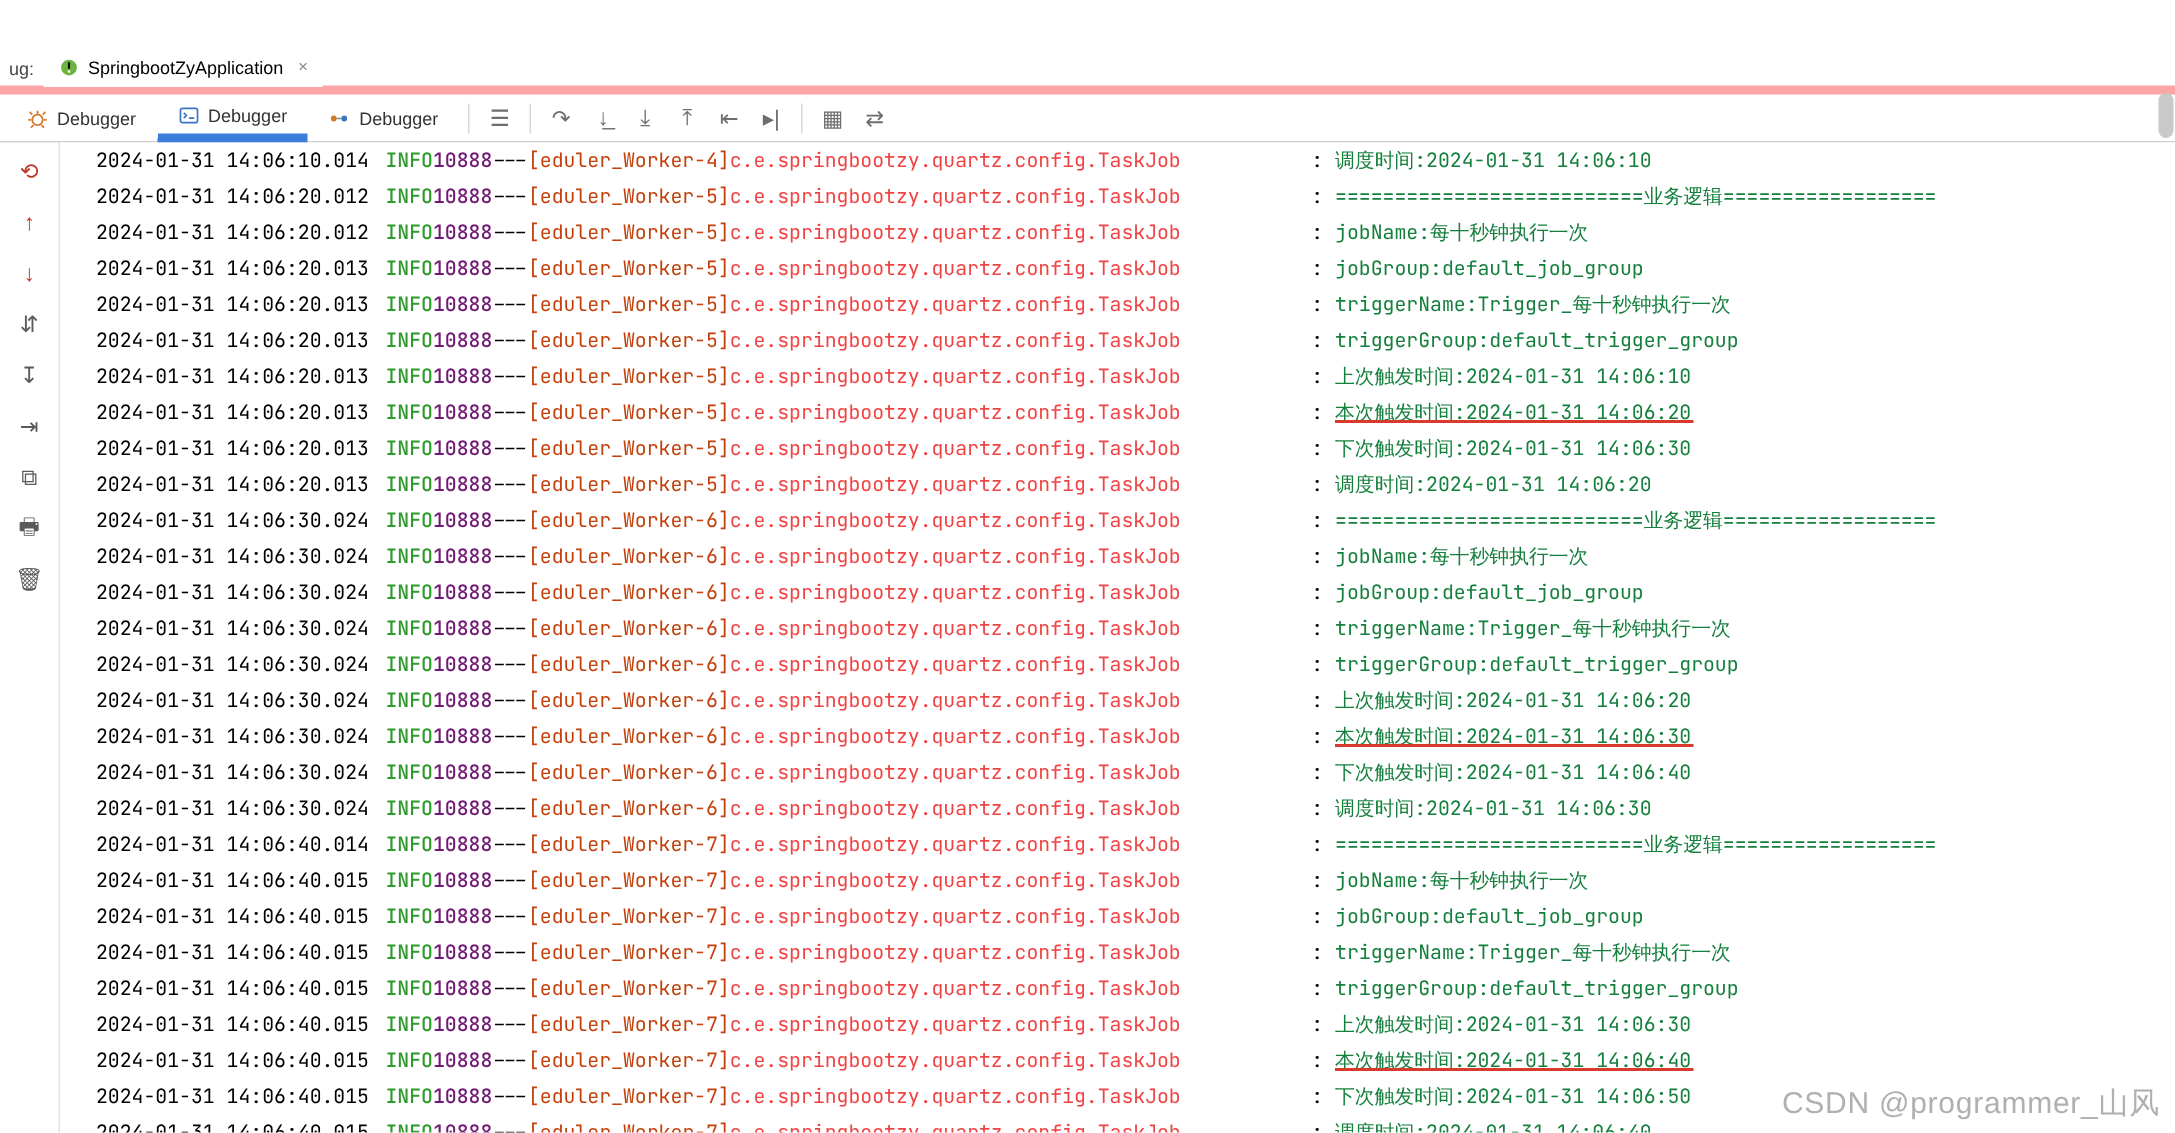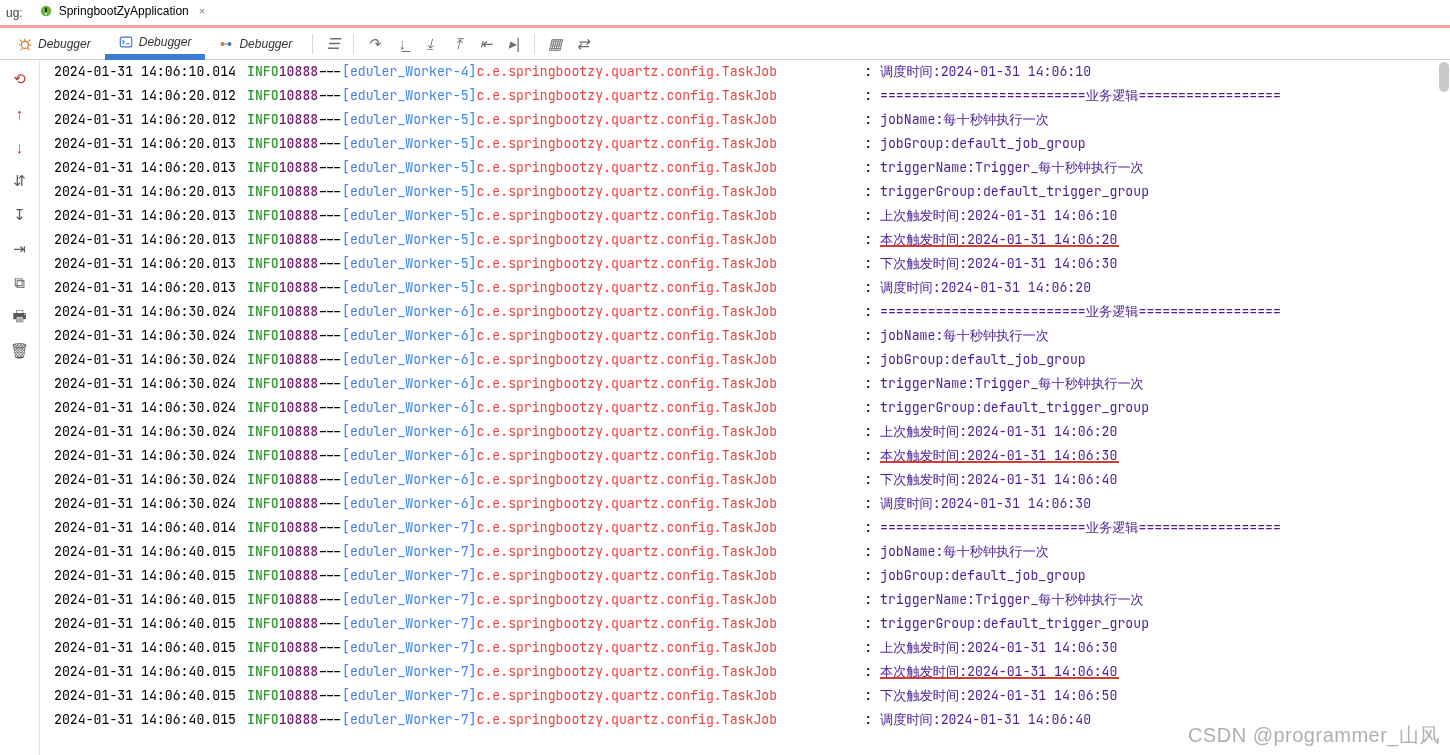--- a/index.html
+++ b/index.html
@@ -1,54 +1,54 @@
 <!DOCTYPE html>
 <html><head>
 <meta charset="utf-8">
 <style>
   * { box-sizing: border-box; margin: 0; padding: 0; }
   body { font-family: "Segoe UI", Arial, sans-serif; font-size: 12px; background: #fff; color: #000;
          width: 1450px; height: 755px; overflow: hidden; position: relative; }
 
-  .top-row { display: flex; align-items: center; height: 28px; border-bottom: 3px solid #fca5a5;
-             padding: 0 6px; gap: 6px; }
+  .top-row { display: flex; align-items: center; height: 28px; border-bottom: 6px solid #fca5a5;
+             padding: 0 6px; gap: 6px; margin-top: 35px; }
   .run-label { color: #444; }
   .run-tab { display: flex; align-items: center; gap: 6px; padding: 2px 10px; height: 24px;
              background: #fff; border-bottom: 3px solid transparent; position: relative; text-align: center; }
   .run-tab .rc-icon { width: 14px; height: 14px; }
   .run-tab .close-x { color: #888; font-size: 11px; margin-left: 4px; }
 
   .tool-row { display: flex; align-items: center; height: 32px; border-bottom: 1px solid #d0d0d0;
-              padding: 0 4px; gap: 0; font-style: italic; }
+              padding: 0 4px; gap: 0; }
   .tool-tab { display: flex; align-items: center; gap: 6px; padding: 0 14px; height: 32px;
               color: #333; cursor: pointer; }
   .tool-tab.active { border-bottom: 3px solid #3b7dd8; box-shadow: inset 0 -3px 0 #3b7dd8; }
   .sep { width: 1px; height: 20px; background: #d8d8d8; margin: 0 6px; }
   .icon-btn { width: 28px; height: 28px; display: flex; align-items: center; justify-content: center;
               color: #6e6e6e; cursor: pointer; font-size: 15px; }
 
   .main { display: flex; height: calc(755px - 60px); }
   .gutter { width: 40px; border-right: 1px solid #e4e4e4; display: flex; flex-direction: column;
             align-items: center; gap: 12px; padding-top: 8px; }
   .gutter .g-btn { width: 26px; height: 22px; display: flex; align-items: center; justify-content: center;
                    color: #5a5a5a; cursor: pointer; font-size: 15px; }
   .gutter .g-btn.red { color: #c0392b; }
 
   .log-scroll { flex: 1; overflow: auto; background: #fff;
                 font-family: "JetBrains Mono","Consolas","Menlo",monospace; font-size: 13.2px;
                 line-height: 24px; padding: 0 6px 10px 14px; }
   .log-line { white-space: pre; display: flex; }
-  .c-ts   { color: #000; }
+  .c-ts   { color: #000; margin-left: 10px; }
   .c-lvl  { color: #2e9b2e; font-weight: 500; margin-left: 11px; }
   .c-pid  { color: #701a75; font-weight: 500; }
   .c-dash { color: #000; }
-  .c-thr  { color: #3b82f6; }
+  .c-thr  { color: #c2410c; }
   .c-log  { color: #ef4444; }
   .c-col  { color: #000; }
-  .c-msg  { color: #4c1d95; position: relative; }
+  .c-msg  { color: #15803d; position: relative; }
   .underline-red::after {
     content:""; position:absolute; left:0; right:-2px; bottom:1px; height:2px; background:#d83a2e;
   }
   .msg-wrap { position: relative; display: inline-block; }
 
   .scroll-knob { position:absolute; right:1px; top:62px; width:10px; height:30px;
                  background:#c9c9c9; border-radius:5px; }
 
   .watermark { position:absolute; right:10px; bottom:6px; color:#b0b0b0;
                font-family:"Segoe UI",Arial,sans-serif; font-size:20px; letter-spacing:0.5px;

